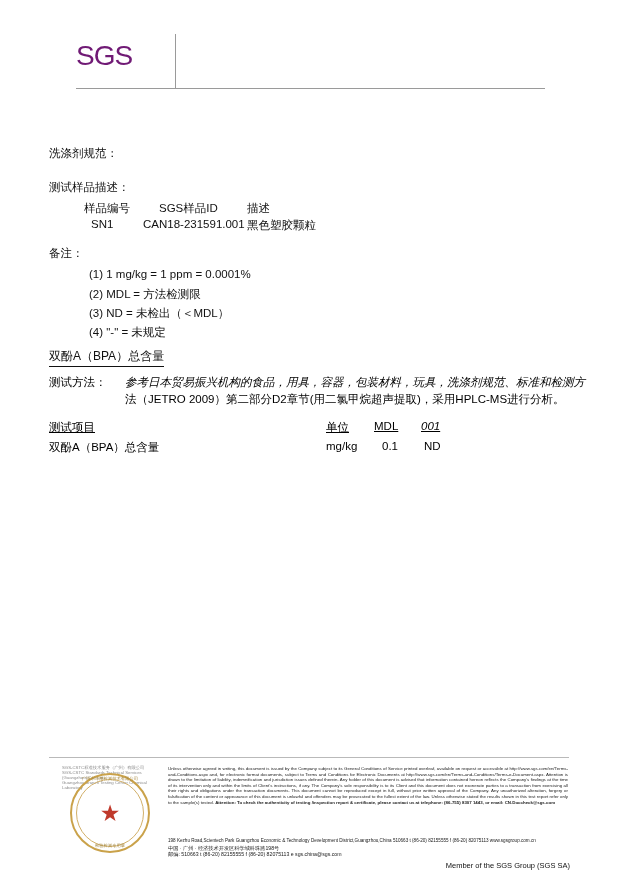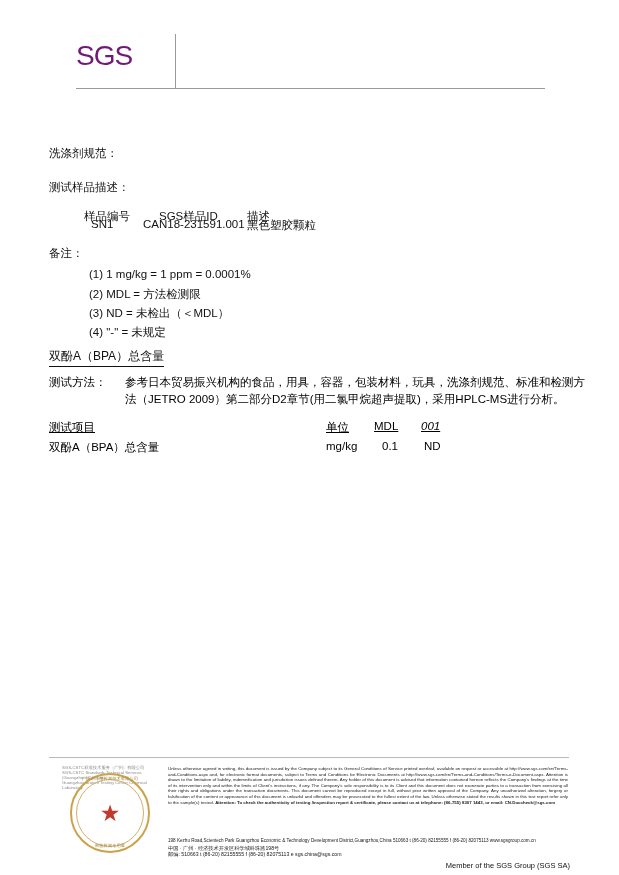--- a/index.html
+++ b/index.html
@@ -118,20 +118,21 @@
     position: absolute;
     left: 49px;
     top: 375px;
     font-size: 11.5px;
   }
   .method-l1 {
     position: absolute;
     left: 125px;
     top: 375px;
     font-size: 11.5px;
+    font-style: italic;
   }
   .method-l2 {
     position: absolute;
     left: 125px;
     top: 392px;
     font-size: 11.5px;
   }
   
   .res-table {
     position: absolute;
@@ -305,21 +306,21 @@
     <div class="logo-text">SGS</div>
   </div>
   <div class="logo-tick"></div>
   <div class="logo-rule"></div>
 
 
   <div class="tl" style="left:49px; top:146px;">洗涤剂规范：</div>
 
   <div class="tl" style="left:49px; top:180px;">测试样品描述：</div>
 
-  <div class="sample-hdr" style="top:201px;margin-top:8px;">
+  <div class="sample-hdr" style="top:201px;">
     <span class="c1">样品编号</span>
     <span class="c2">SGS样品ID</span>
     <span class="c3">描述</span>
   </div>
   <div class="sample-row" style="top:218px;">
     <span class="c1" style="left:42px;">SN1</span>
     <span class="c2" style="left:94px;">CAN18-231591.001</span>
     <span class="c3">黑色塑胶颗粒</span>
   </div>
 

